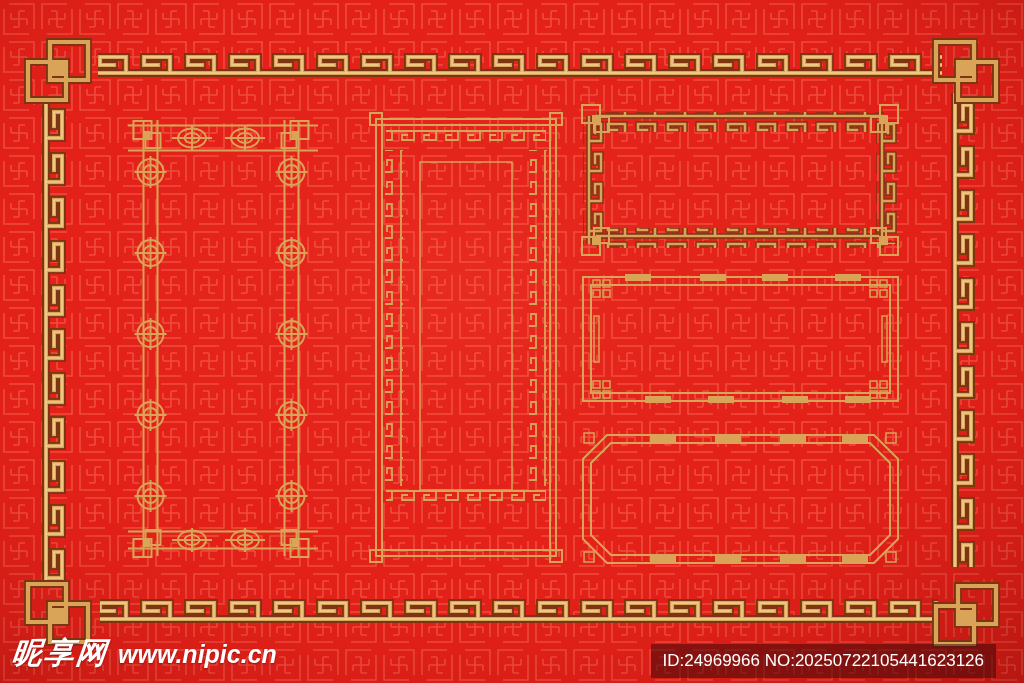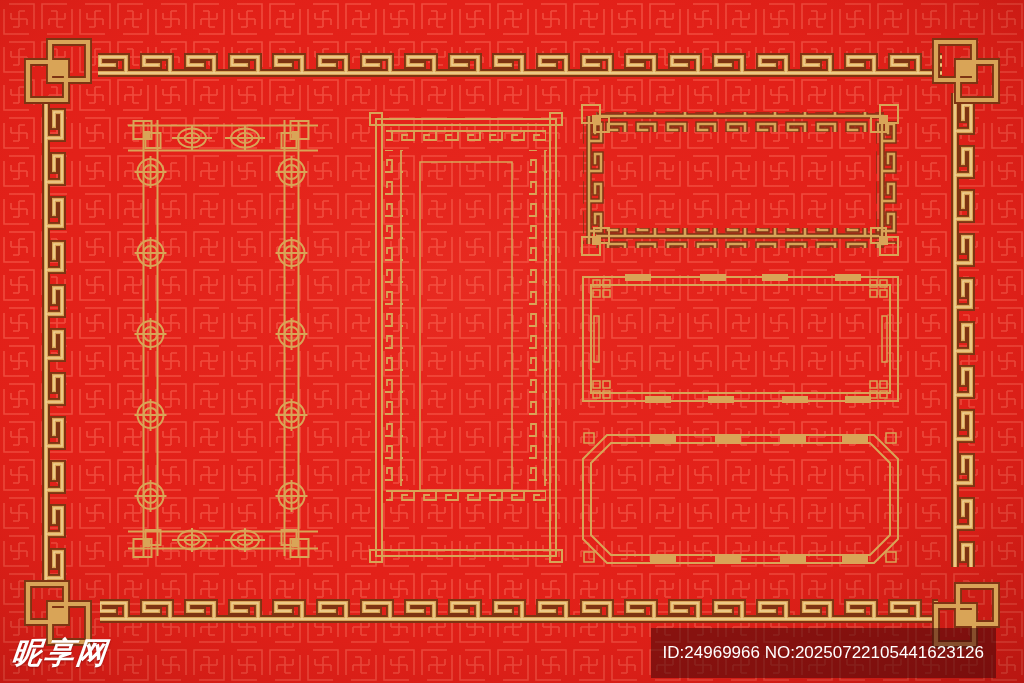--- a/index.html
+++ b/index.html
@@ -30,21 +30,21 @@
   .gf{fill:var(--gold);stroke:none;}
   
   .wm-site{
     position:absolute;left:12px;bottom:9px;display:flex;align-items:baseline;gap:10px;
     color:var(--text-white);font-style:italic;font-weight:bold;
     text-shadow:0 1px 2px rgba(80,0,0,.45);
   }
   .wm-cn{font-size:30px;letter-spacing:2px;transform:skewX(-6deg);display:inline-block;}
   .wm-url{font-size:25px;}
   .wm-id{
-    position:absolute;right:28px;bottom:5px;height:28px;line-height:28px;padding:11px 12px;
+    position:absolute;right:28px;bottom:5px;height:28px;line-height:28px;padding:3px 12px;
     background:var(--bar-bg);color:var(--text-white);font-size:17px;white-space:nowrap;
   }
 </style>
 </head>
 <body>
 
 <div class="canvas">
 
   <svg class="art" width="1024" height="683" viewBox="0 0 1024 683" xmlns="http://www.w3.org/2000/svg">
     <defs>
@@ -211,19 +211,20 @@
       <rect class="gf" x="842" y="556" width="26" height="6"></rect>
       <rect class="tl tl14" x="584" y="433" width="10" height="10"></rect>
       <rect class="tl tl14" x="886" y="433" width="10" height="10"></rect>
       <rect class="tl tl14" x="584" y="552" width="10" height="10"></rect>
       <rect class="tl tl14" x="886" y="552" width="10" height="10"></rect>
     </g>
   </svg>
 
   <div class="wm-site">
     <span class="wm-cn">昵享网</span>
+    <span class="wm-url">www.nipic.cn</span>
   </div>
 
   <div class="wm-id">
     <span>ID:24969966 NO:20250722105441623126</span>
   </div>
 
 </div>
 
 </body></html>

